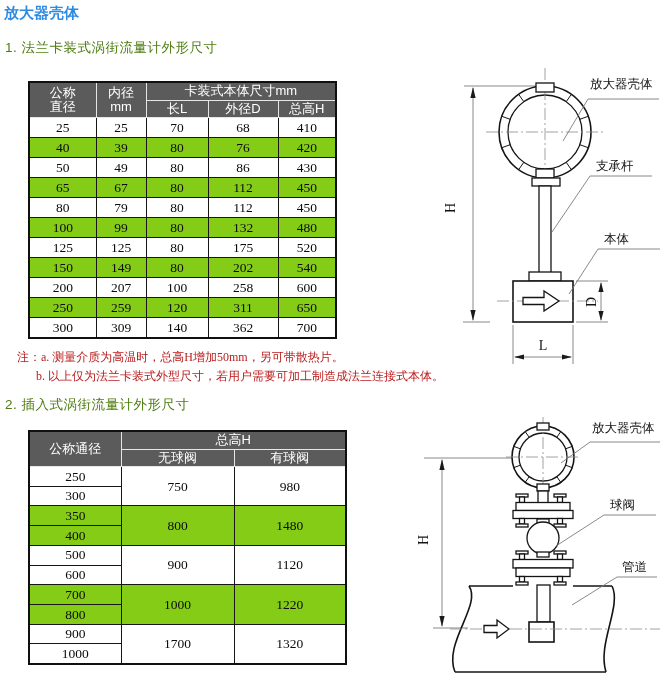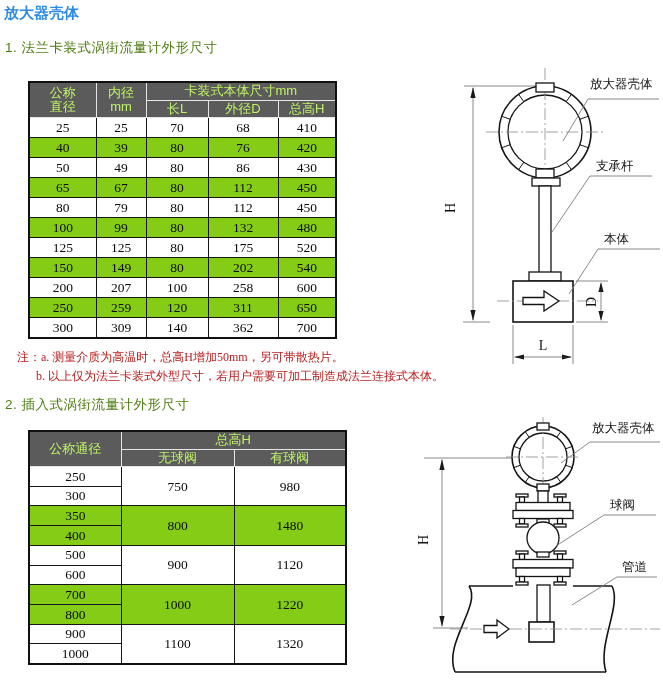--- a/index.html
+++ b/index.html
@@ -6,21 +6,21 @@
   body{width:663px;height:683px;position:relative;background:#ffffff;
        font-family:"Liberation Sans",sans-serif;overflow:hidden;}
   .page-title{position:absolute;left:4px;top:4px;font-size:15px;font-weight:bold;color:#2e8be4;}
   .sec-title{position:absolute;font-size:13.5px;color:#4d7c0f;letter-spacing:0.5px;}
   #sec1{left:5px;top:39px;}
   #sec2{left:5px;top:396px;}
 
   table{border-collapse:collapse;position:absolute;table-layout:fixed;border:2px solid #101010;}
   #table1{left:28px;top:81px;width:307px;}
   #table2{left:28px;top:430px;width:317px;}
-  th{background:#5b5b5b;color:#bef264;font-weight:normal;border:1px solid #e6e6e6;
+  th{background:#5b5b5b;color:#ffffff;font-weight:normal;border:1px solid #e6e6e6;
      font-size:13px;white-space:pre-line;line-height:1.12;padding:1px 0;text-align:center;}
   td{border:1px solid #161616;text-align:center;font-family:"Liberation Serif",serif;
      font-size:13.5px;color:#0b0b0b;padding:0;height:19px;line-height:1;}
   #table2 td{height:18.7px;}
   tr.shade td{background:#84cc16;}
   th.sub{font-size:13px;}
 
   .notes{position:absolute;left:17px;top:348px;font-size:12px;color:#b91c1c;
          font-family:"Liberation Serif",serif;line-height:19px;white-space:nowrap;}
   .note-b{margin-left:19px;}
@@ -197,21 +197,21 @@
       <tr class="shade">
         <td>700</td>
         <td rowspan="2">1000</td>
         <td rowspan="2">1220</td>
       </tr>
       <tr class="shade">
         <td>800</td>
       </tr>
       <tr>
         <td>900</td>
-        <td rowspan="2">1100</td>
+        <td rowspan="2">1700</td>
         <td rowspan="2">1320</td>
       </tr>
       <tr>
         <td>1000</td>
       </tr>
     </tbody>
 </table>
 
 <svg id="svg1" width="243" height="315" viewBox="420 55 243 315">
 

